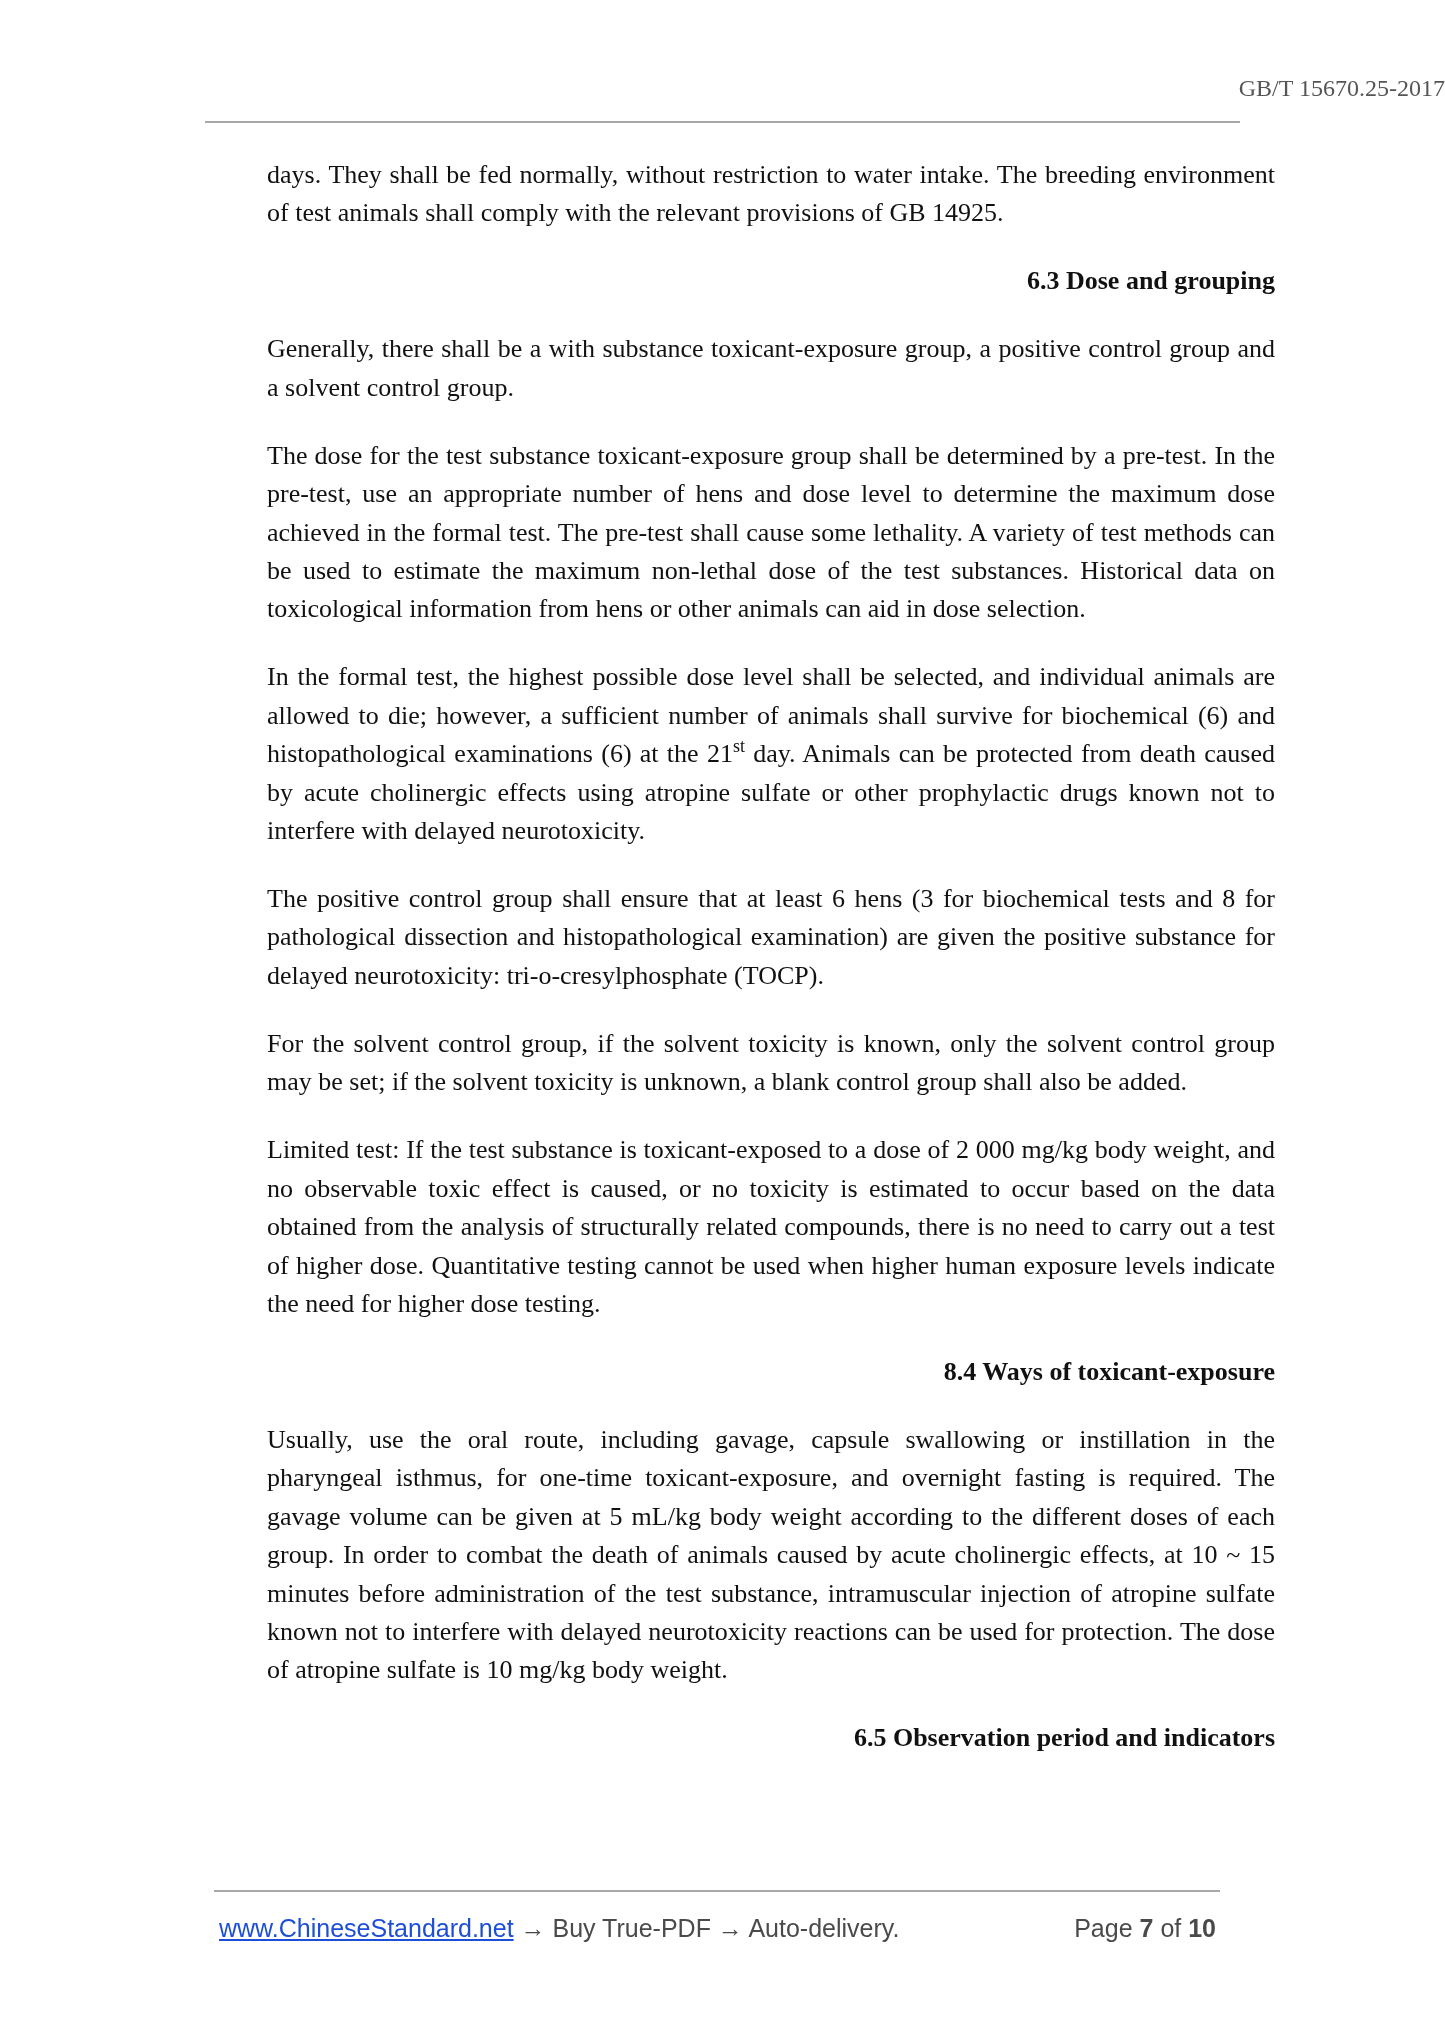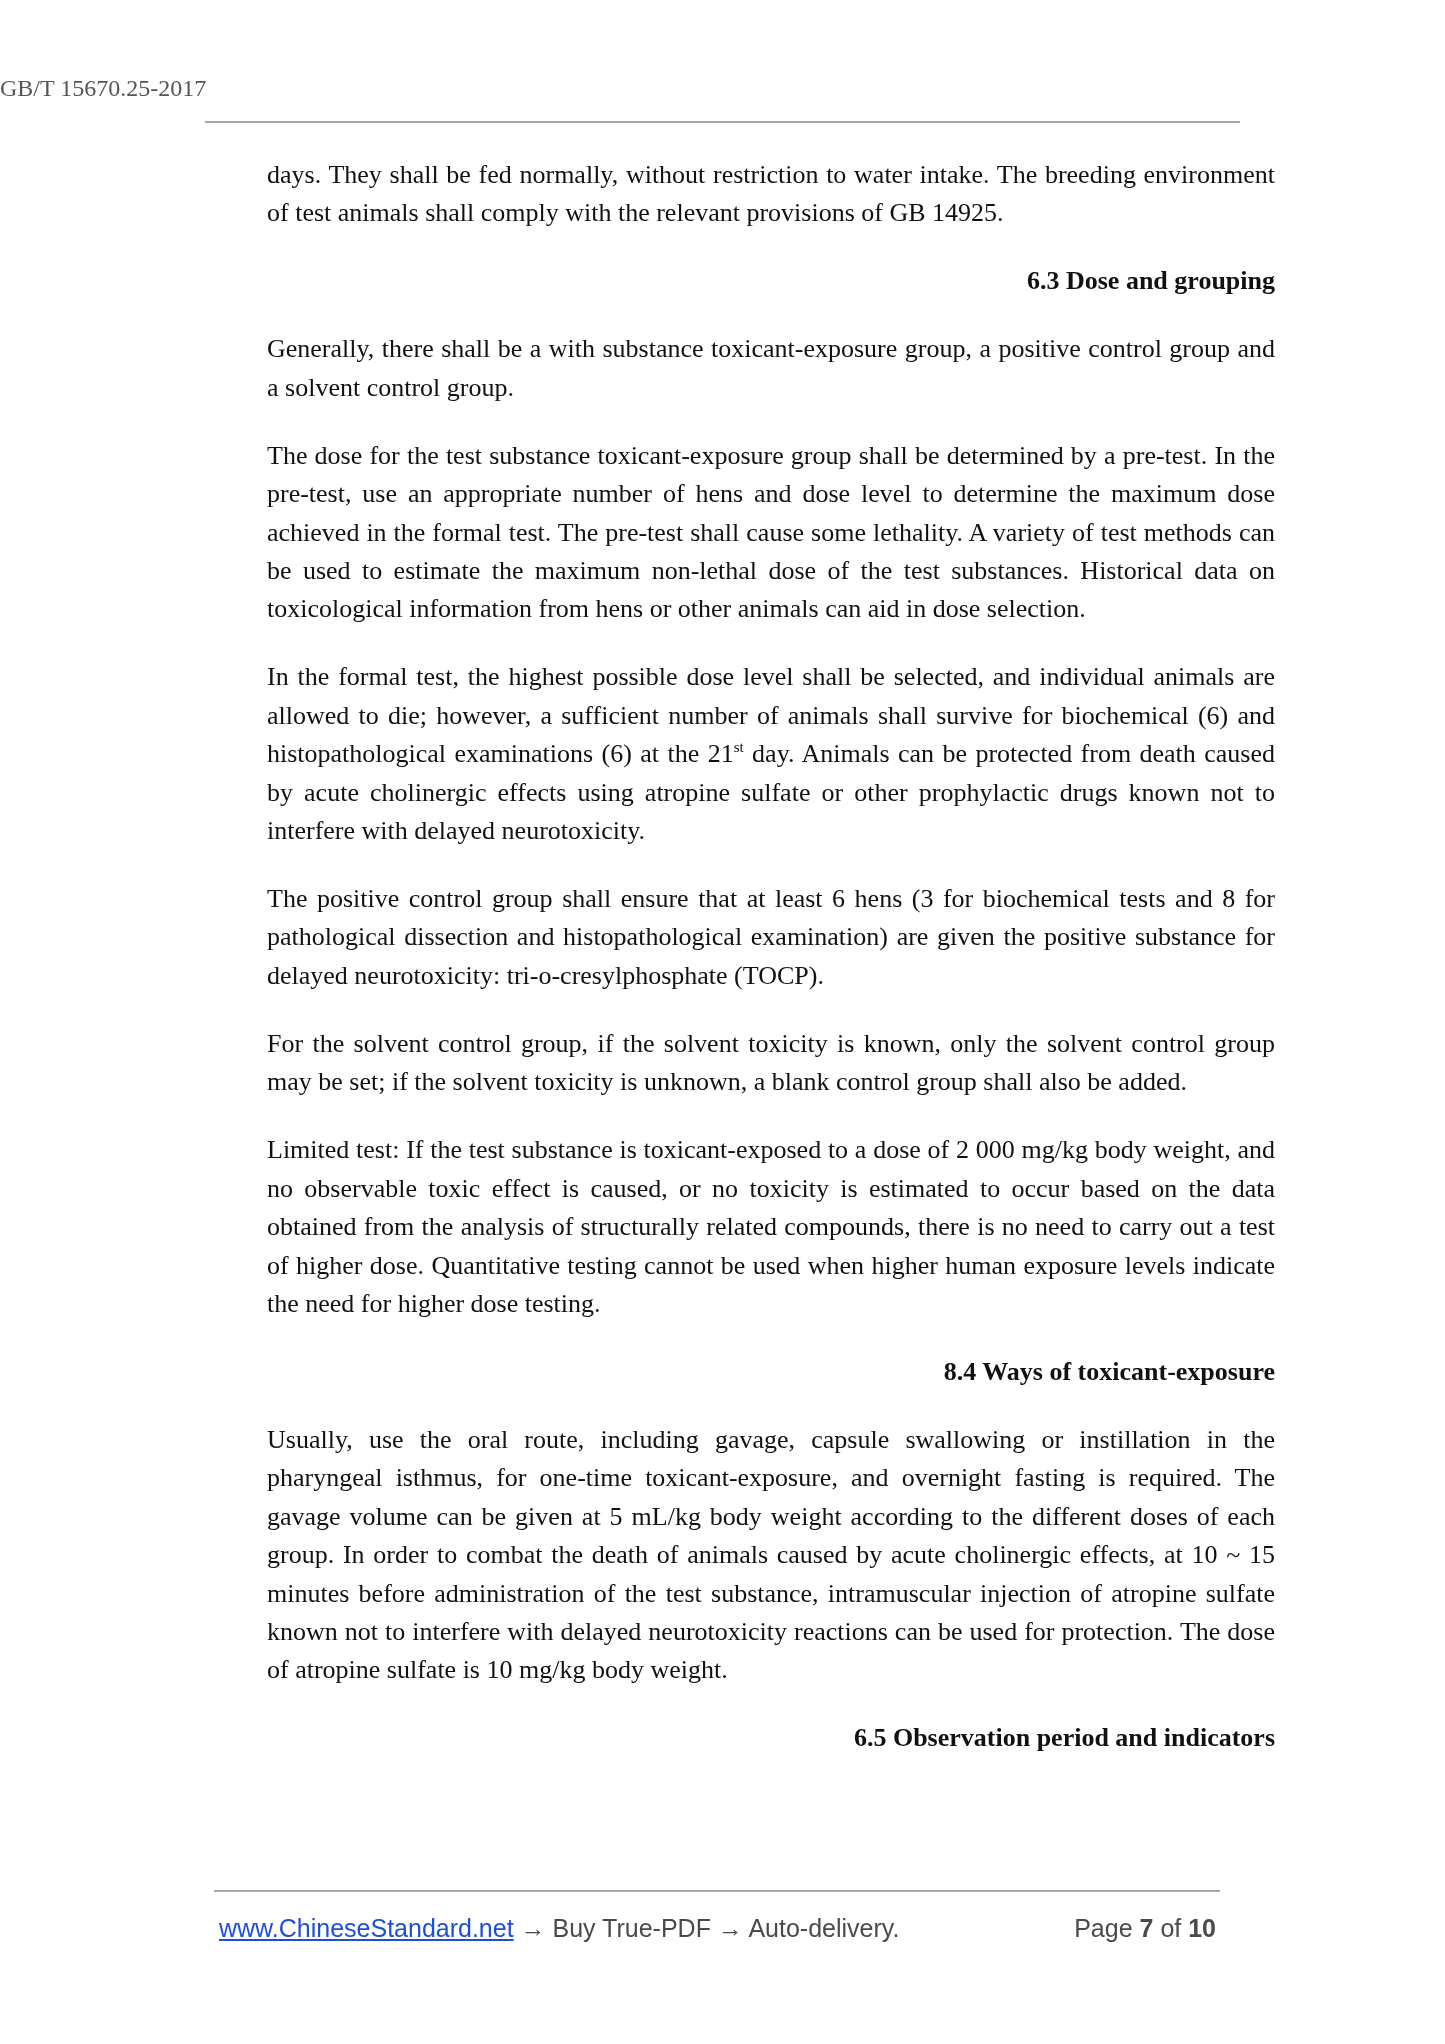--- a/index.html
+++ b/index.html
@@ -1,29 +1,29 @@
 <!DOCTYPE html>
 <html><head>
 <meta charset="utf-8">
 <style>
   html, body { margin: 0; padding: 0; background: #ffffff; }
   body { width: 1445px; height: 2044px; position: relative; overflow: hidden; }
   .page { position: absolute; left: 0; top: 0; width: 1445px; height: 2044px; background: #fff; }
   .running-header {
-    position: absolute; left: 0; width: 1445px; top: 72px; text-align: left;
+    position: absolute; left: 0; width: 1445px; top: 72px; text-align: right;
     font-family: "Liberation Serif", serif; font-size: 24px; color: #555555; line-height: 32px;
   }
   .header-rule { position: absolute; left: 205px; width: 1035px; top: 121px; height: 0; border-top: 2px solid #a8a8a8; }
   .content {
     position: absolute; left: 219px; top: 156px; width: 1008px;
     font-family: Liberation Serif, serif; font-size: 26px; line-height: 38.4px; color: #111111; margin-left: 48px;
   }
   .content p { margin: 0 0 29.6px 0; text-align: justify; }
   .content h2 { margin: 0 0 29.6px 0; font-size: 26px; font-weight: bold; line-height: 38.4px; text-align: right; }
-  sup { font-size: 15px; line-height: 0; vertical-align: 10px; }
+  sup { font-size: 18px; line-height: 0; vertical-align: 10px; }
   .footer-rule { position: absolute; left: 214px; width: 1006px; top: 1890px; height: 0; border-top: 2px solid #a8a8a8; }
   .footer {
     position: absolute; left: 219px; top: 1911px; width: 1000px; height: 34px;
     font-family: "Liberation Sans", sans-serif; font-size: 25px; color: #4a4a4a; line-height: 34px;
   }
   .footer .left { position: absolute; left: 0; top: 0; white-space: nowrap; }
   .footer .left a { color: #1d4ed8; text-decoration: underline; }
   .footer .right { position: absolute; right: 3px; top: 0; white-space: nowrap; text-align: right; }
   .footer .right b { font-weight: bold; }
 </style>

